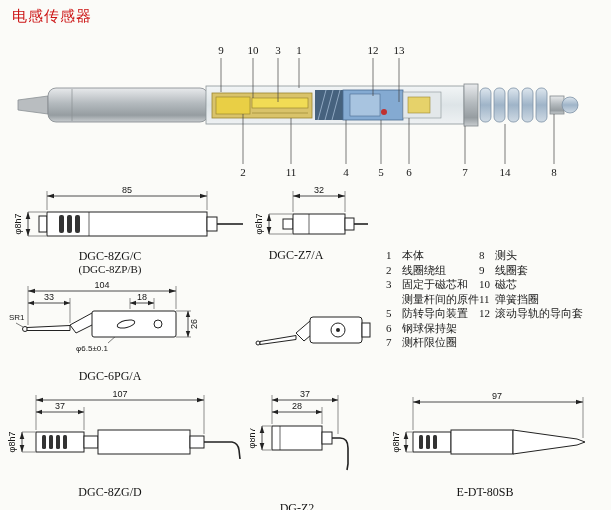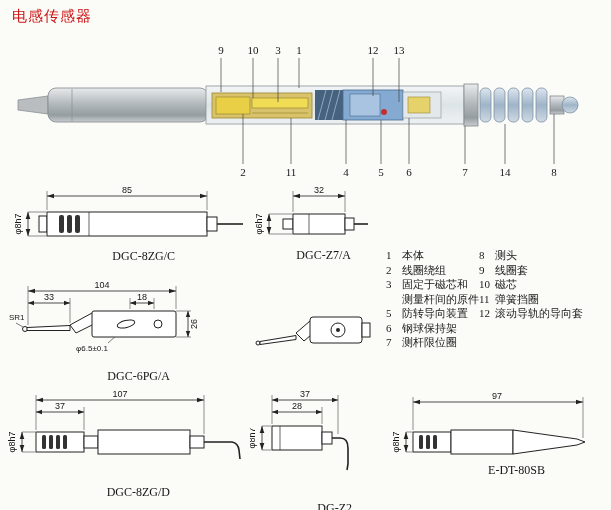--- a/index.html
+++ b/index.html
@@ -15,21 +15,21 @@
     left:12px; top:7px;
     font-family:"DejaVu Sans", sans-serif;
     font-weight:normal;
     font-size:15px;
     color:#cc1414;
     letter-spacing:1px;
   }
   .draw-label {
     font-size:12px;
     color:#141414;
-    text-align:right;
+    text-align:center;
     font-family:"Liberation Serif", serif;
     line-height:13px;
   }
   .draw-label .sub { font-size:11px; display:block; }
   .legend { display:flex; font-size:11px; color:#1a1a1a; }
   .legend .col { display:flex; flex-direction:column; }
   .legend .row { line-height:14.5px; white-space:nowrap; }
   .legend .num { display:inline-block; min-width:16px; }
   svg text {
     font-family:"Liberation Sans", sans-serif;
@@ -159,20 +159,21 @@
     <rect class="slot" x="44" y="29" width="5" height="18" rx="2"></rect>
     <rect class="slot" x="52" y="29" width="5" height="18" rx="2"></rect>
     <rect class="slot" x="60" y="29" width="5" height="18" rx="2"></rect>
     <line x1="74" y1="26" x2="74" y2="50" stroke="#222" stroke-width="0.7"></line>
     <rect class="part" x="192" y="31" width="10" height="14"></rect>
     <path class="cable" d="M202,38 h26"></path>
   </g>
 </svg>
 <div class="abs draw-label" style="left:45px; top:250px; width:130px">
   <span>DGC-8ZG/C</span>
+  <span class="sub">(DGC-8ZP/B)</span>
 </div>
 
 <svg class="abs" style="left:253px; top:186px" width="118" height="64" viewBox="0 0 118 64">
   <g>
     <line class="dimline" x1="40" y1="10" x2="92" y2="10"></line>
     <path class="arrow" d="M40,10 l7,-2.3 v4.6 z"></path>
       <path class="arrow" d="M92,10 l-7,-2.3 v4.6 z"></path>
     <line class="ext" x1="40" y1="5" x2="40" y2="26"></line>
       <line class="ext" x1="92" y1="5" x2="92" y2="26"></line>
     <line class="dimline" x1="16" y1="28" x2="16" y2="48"></line>
@@ -353,15 +354,15 @@
   <text class="dim" text-anchor="middle" transform="rotate(-90 6 52)" x="6" y="52">φ8h7</text>
   <g>
     <rect class="part" x="20" y="42" width="38" height="20"></rect>
     <rect class="slot" x="26" y="45" width="4" height="14" rx="1.5"></rect>
     <rect class="slot" x="33" y="45" width="4" height="14" rx="1.5"></rect>
     <rect class="slot" x="40" y="45" width="4" height="14" rx="1.5"></rect>
     <rect class="part" x="58" y="40" width="62" height="24"></rect>
     <polygon class="part" points="120,40 184,49 192,52 184,55 120,64"></polygon>
   </g>
 </svg>
-<div class="abs draw-label" style="left:425px; top:464px; width:120px">
+<div class="abs draw-label" style="left:425px; top:486px; width:120px">
   <span>E-DT-80SB</span>
 </div>
 
 </body></html>

